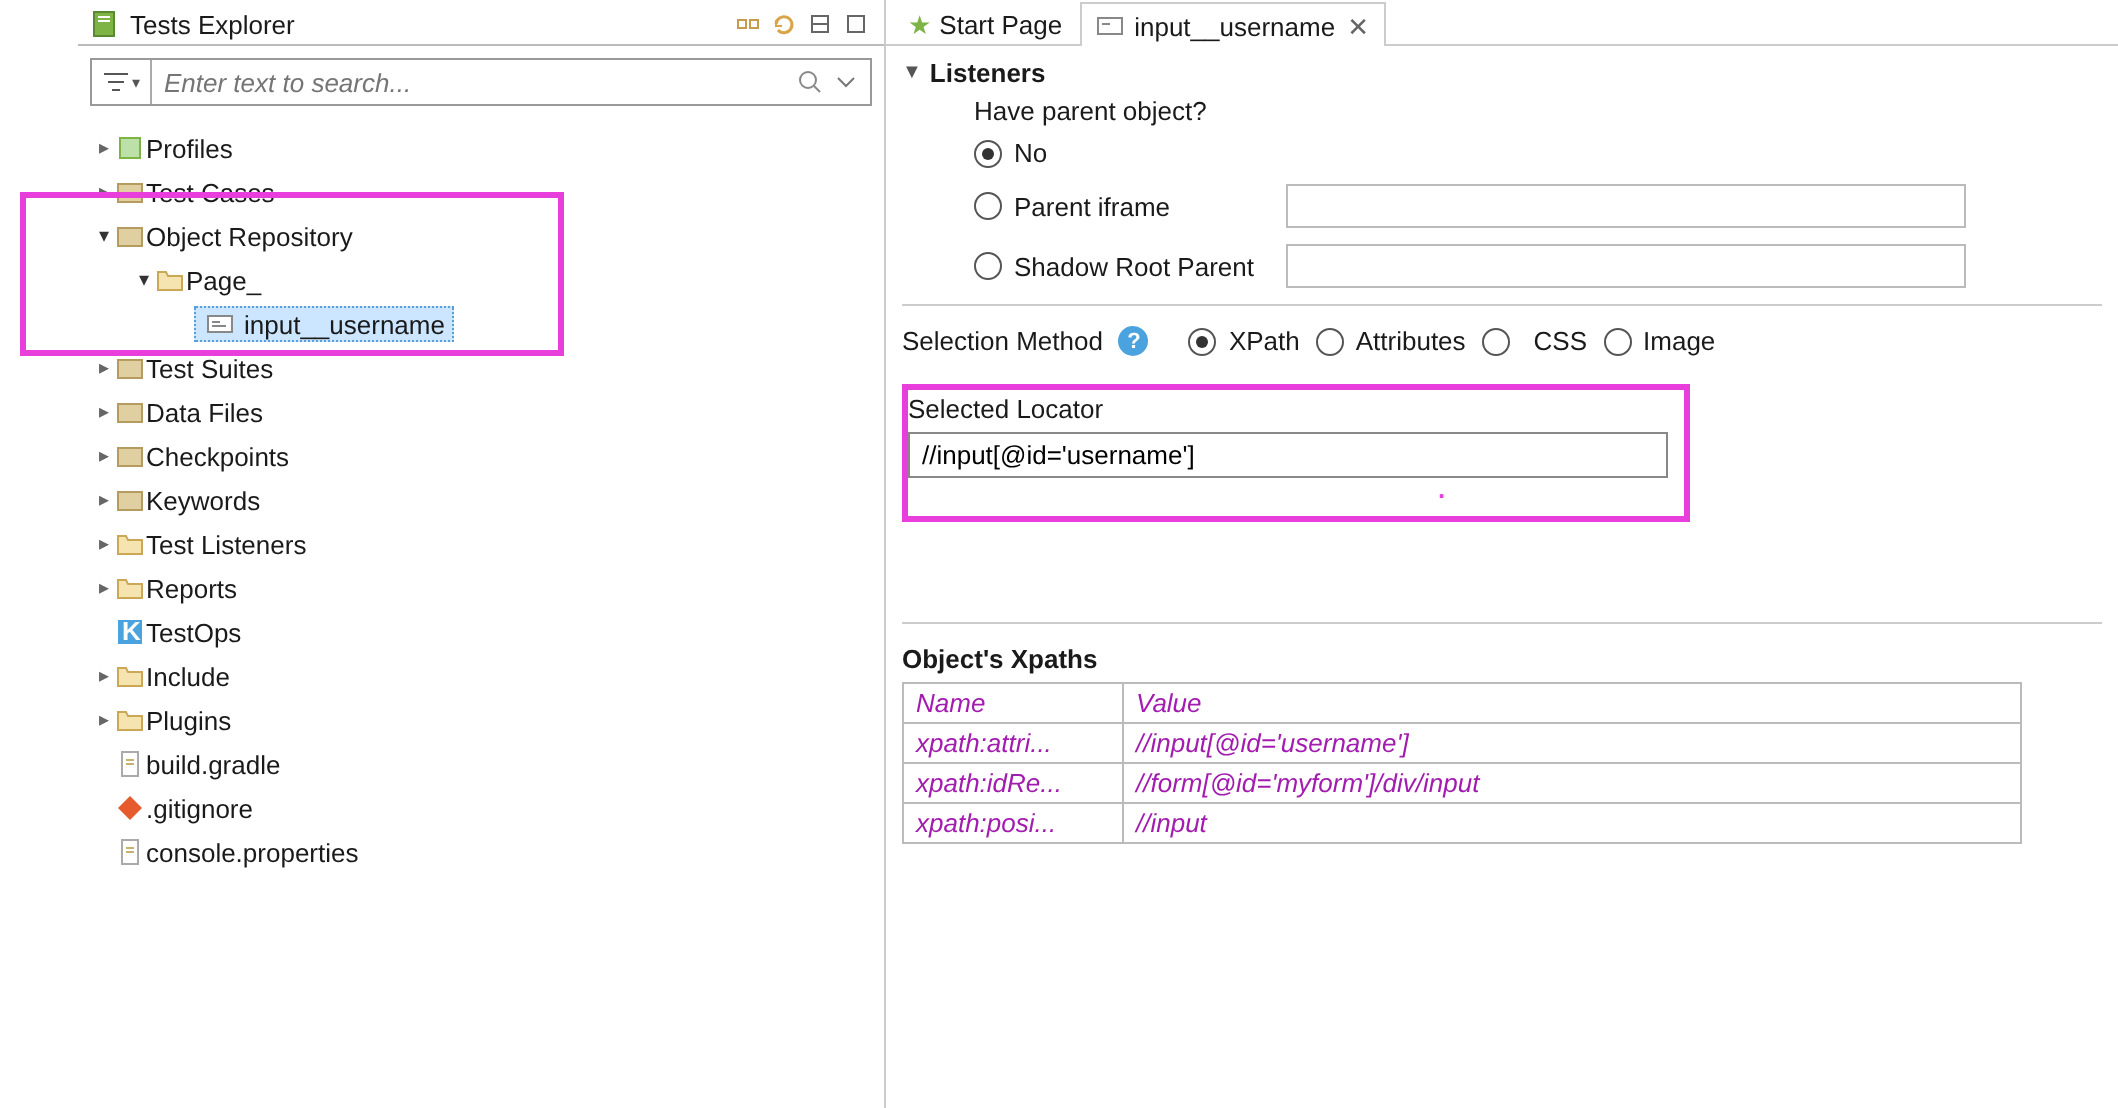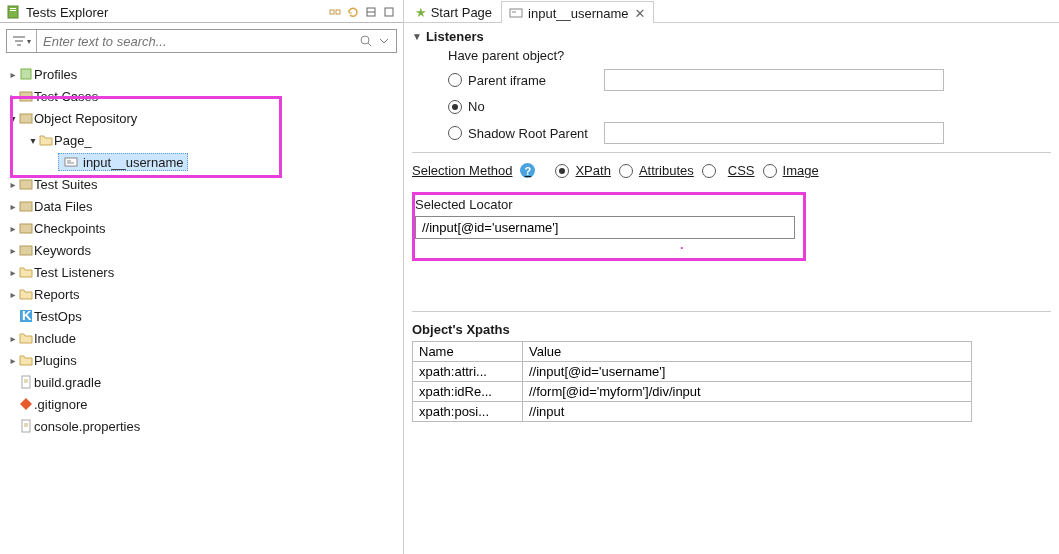--- a/index.html
+++ b/index.html
@@ -1,17 +1,17 @@
 <!DOCTYPE html>
 <html><head>
 <meta charset="utf-8">
 <style>
 * { box-sizing: border-box; margin: 0; padding: 0; font-family: "Segoe UI", Tahoma, sans-serif; font-size: 13px; }
 body { display: flex; width: 1059px; height: 554px; background: #fff; color: #1a1a1a; overflow: hidden; }
-.left-panel { width: 404px; border-right: 1px solid #ccc; display: flex; flex-direction: column; }
+.left-panel { width: 404px; border-right: 1px solid #ccc; display: flex; flex-direction: column; margin-left: 39px; }
 .right-panel { flex: 1; display: flex; flex-direction: column; }
 
 .panel-header { display: flex; align-items: center; justify-content: space-between; padding: 4px 6px 2px 6px; border-bottom: 1px solid #bbb; }
 .panel-title { display: flex; align-items: center; gap: 4px; font-size: 13px; }
 .panel-icons { display: flex; gap: 2px; }
 .panel-icon { width: 16px; height: 16px; display: inline-flex; align-items: center; justify-content: center; cursor: pointer; }
 
 .search-row { display: flex; align-items: center; border: 1px solid #999; margin: 6px; }
 .search-filter { width: 30px; height: 22px; display: inline-flex; align-items: center; justify-content: center; border-right: 1px solid #aaa; cursor: pointer; }
 .search-input { flex: 1; border: none; outline: none; padding: 3px 6px; font-size: 13px; color: #888; font-style: italic; }
@@ -39,32 +39,32 @@
 .settings-hdr { font-weight: bold; }
 .parent-group { margin-left: 36px; margin-top:4px; }
 .parent-label { margin-bottom: 6px; }
 .radio-row { display:flex; align-items:center; gap:6px; margin-bottom:8px; }
 .radio-circle { width:14px; height:14px; border:1px solid #555; border-radius:50%; display:inline-flex; align-items:center; justify-content:center; }
 .radio-circle.checked::after { content:""; width:6px; height:6px; background:#333; border-radius:50%; }
 .parent-input { border:1px solid #bbb; height:22px; flex:1; max-width:340px; }
 
 .divider { border-top:1px solid #ccc; margin: 6px 0 10px 0; }
 
-.sel-method { display:flex; align-items:center; gap:8px; margin-bottom:14px;text-decoration:underline; }
+.sel-method { display:flex; align-items:center; gap:8px; margin-bottom:14px; }
 .help-badge { width:15px; height:15px; border-radius:50%; background:#4aa3df; color:#fff; font-size:11px; display:inline-flex; align-items:center; justify-content:center; font-weight:bold; }
 
 .locator-wrap { width:380px; }
 .locator-hdr { font-weight:normal; margin-bottom:4px; }
 .locator-input { width:100%; border:1px solid #888; padding:3px 6px; font-size:13px; }
 .locator-magenta { border:3px solid #e83fdc; padding: 2px 8px 4px 0; display:inline-block; }
 .magenta-cursor { color:#e83fdc; font-weight:bold; position:relative; left: 265px; top:-2px; pointer-events:none;}
 
 .xpaths-hdr { font-weight:bold; margin: 30px 0 4px 0; }
 table.xpaths { border-collapse: collapse; width: 100%; max-width: 560px; }
-table.xpaths th, table.xpaths td { border:1px solid #bbb; text-align:left; padding:2px 6px; font-size:13px; color:#000000; }
+table.xpaths th, table.xpaths td { border:1px solid #bbb; text-align:left; padding:2px 6px; font-size:13px; color:#a21caf;font-style:italic; }
 table.xpaths th { font-weight:normal; background:#fff; }
 .name-col { width:110px; overflow:hidden; text-overflow:ellipsis; white-space:nowrap; }
 
 svg { display:block; }
 </style>
 </head>
 <body>
 
 <div class="left-panel">
   <div class="panel-header">
@@ -318,27 +318,27 @@
   </div>
 
   <div class="content">
     <div class="settings-row">
       <span class="collapse-tri">▼</span>
       <span class="settings-hdr">Listeners</span>
     </div>
     <div class="parent-group">
       <div class="parent-label">Have parent object?</div>
       <div class="radio-row">
+        <span class="radio-circle checked"></span>
+        <span>No</span>
+      </div>
+      <div class="radio-row">
         <span class="radio-circle"></span>
         <span style="width:130px;">Parent iframe</span>
         <input class="parent-input" style="">
-      </div>
-      <div class="radio-row">
-        <span class="radio-circle checked"></span>
-        <span>No</span>
       </div>
       <div class="radio-row">
         <span class="radio-circle"></span>
         <span style="width:130px;">Shadow Root Parent</span>
         <input class="parent-input" style="">
       </div>
     </div>
 
     <div class="divider"></div>
 

